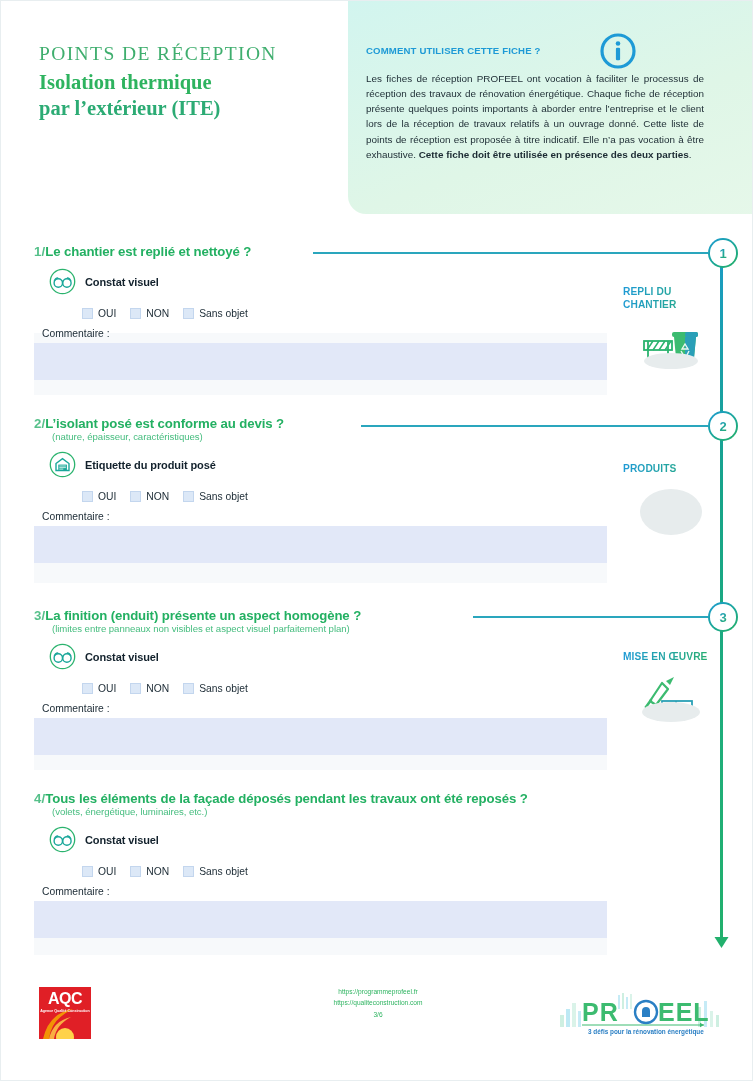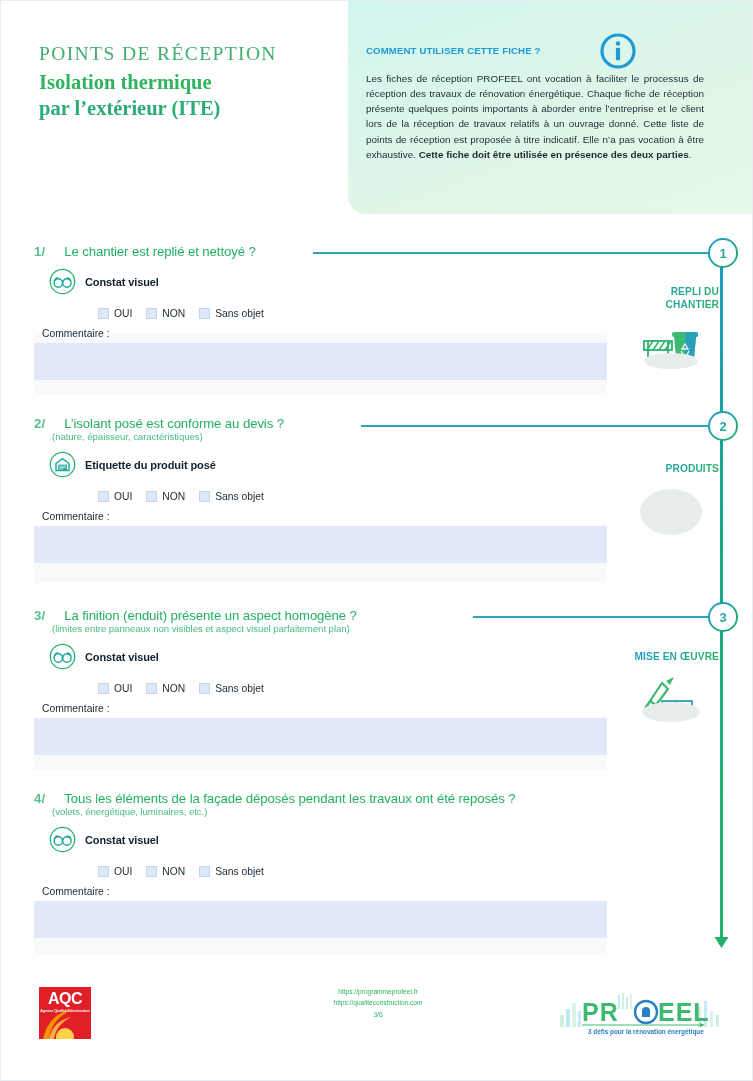--- a/index.html
+++ b/index.html
@@ -36,37 +36,37 @@
         display:flex;align-items:center;justify-content:center;font-size:13px;font-weight:bold;}
   .node-num{background:linear-gradient(140deg,#1e9ad6,#27b163);-webkit-background-clip:text;
         background-clip:text;color:transparent;}
   .connector{position:absolute;height:1.5px;background:#2aa6bd;}
 
   
   .section{position:absolute;left:33px;width:690px;}
   .sec-bg{position:absolute;left:33px;width:573px;background:#f7f9fb;}
   .q-line{font-size:0;}
   .q-num{font-size:13.2px;color:#56c08a;font-weight:bold;letter-spacing:.1px;}
-  .q-text{font-size:13.2px;color:#23b062;font-weight:normal;letter-spacing:-.1px;padding-left:19px;}
+  .q-text{font-size:13.2px;color:#23b062;font-weight:bold;letter-spacing:-.1px;}
   .q-sub{font-size:9.6px;color:#46bd7f;margin-top:0px;margin-left:18px;letter-spacing:-.05px;}
 
   .method{display:flex;align-items:center;margin-top:9px;margin-left:15px;}
   .method-icon{width:27px;height:27px;flex:0 0 27px;position:relative;}
   .method-label{margin-left:9px;font-size:11px;font-weight:bold;color:#12212c;letter-spacing:-.1px;}
 
-  .choices{display:flex;align-items:center;margin-top:13px;margin-left:16px;padding-left:48px;}
+  .choices{display:flex;align-items:center;margin-top:13px;margin-left:0;padding-left:48px;}
   .choice{display:flex;align-items:center;margin-right:14px;}
   .cbox{width:11px;height:11px;background:#dce8f7;border:1px solid #c3d6ee;box-sizing:border-box;}
   .choice-lab{margin-left:5px;font-size:10.3px;color:#1b2a34;}
 
   .comment-lab{margin-top:9px;margin-left:8px;font-size:10.3px;color:#1b2a34;}
   .comment-box{margin-top:4px;margin-left:0;width:573px;height:37px;background:#e2e8f8;}
 
   
-  .cat{position:absolute;width:96px;text-align:right;}
+  .cat{position:absolute;width:96px;text-align:left;}
   .cat-label{font-size:10.2px;font-weight:bold;line-height:1.25;letter-spacing:.1px;
              background:linear-gradient(100deg,#1f9ad6,#28b163);-webkit-background-clip:text;
              background-clip:text;color:transparent;}
   .cat-icon{margin:7px auto 0;width:62px;height:52px;position:relative;}
   .cat-shadow{position:absolute;left:4px;bottom:2px;width:54px;height:16px;border-radius:50%;
               background:#e7eced;}
 
   
   .footer{position:absolute;left:0;top:978px;width:753px;height:70px;}
   .aqc{position:absolute;left:38px;top:8px;width:52px;height:52px;background:#e01f26;position:absolute;}

